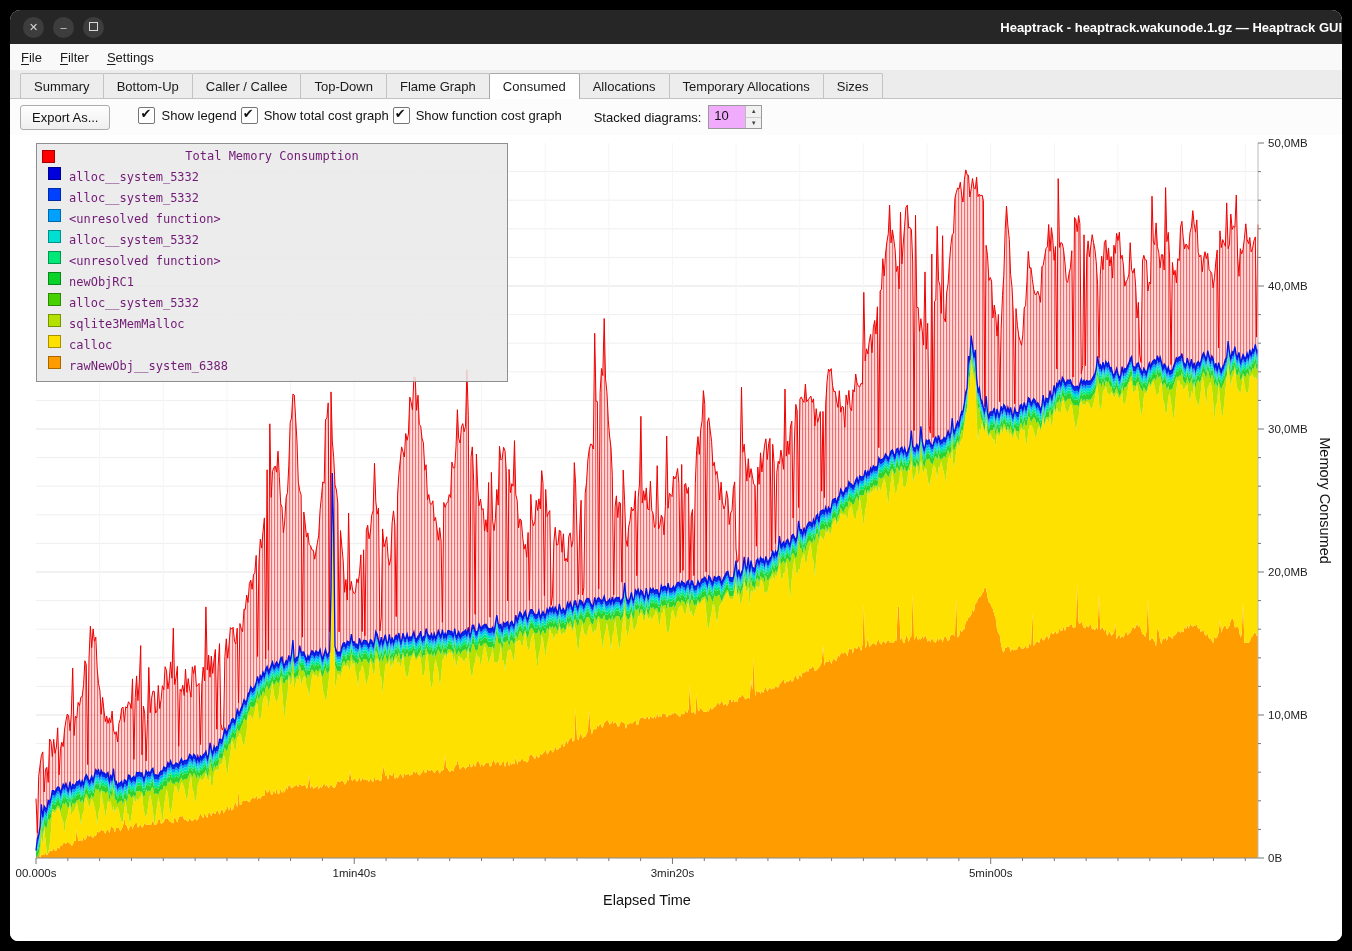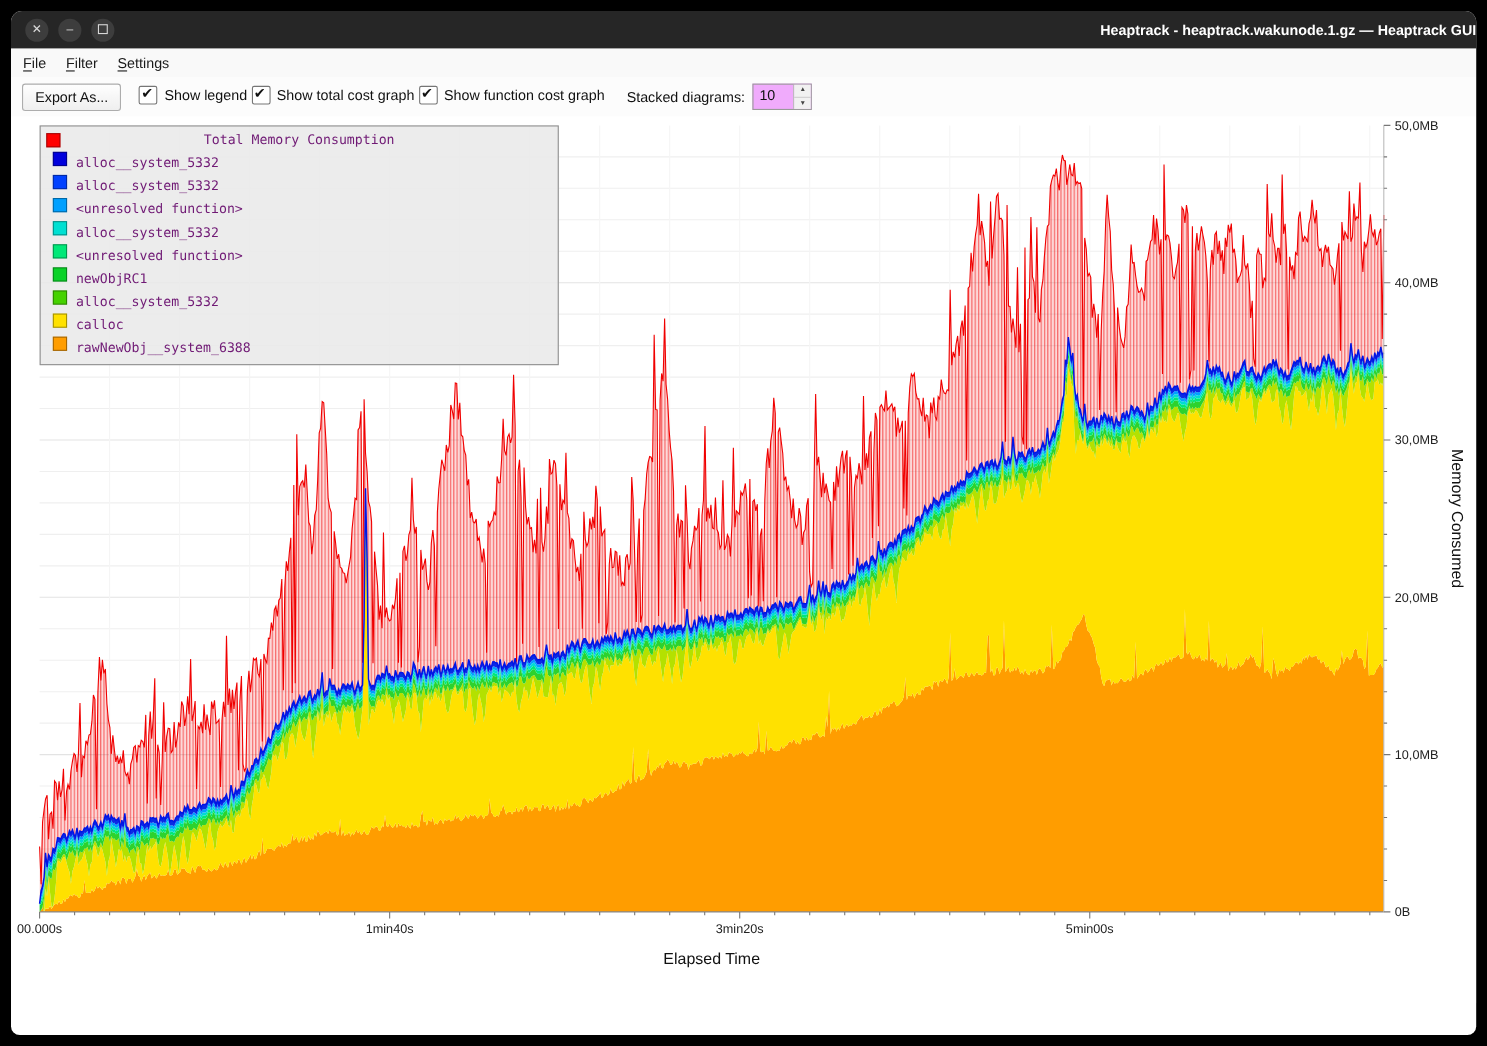--- a/index.html
+++ b/index.html
@@ -19,21 +19,21 @@
   .menu-item{padding:3px 9px;border-radius:3px;}
   .menu-item u{text-decoration:underline;text-underline-offset:2px;}
   
   .tabbar{height:29px;background:#ececec;border-bottom:1px solid #c3c3c3;display:flex;
     align-items:flex-end;padding-left:10px;font-size:13px;color:#1a1a1a;box-sizing:border-box;}
   .tab{background:#ededed;border:1px solid #c3c3c3;border-bottom:none;padding:5px 13px 4px;
     margin-right:-1px;border-radius:2px 2px 0 0;white-space:nowrap;}
   .tab.active{background:#fff;border-color:#a8a8a8;position:relative;margin-bottom:-1px;
     padding-bottom:5px;z-index:2;}
   
-  .toolbar{height:36px;background:#fcfcfc;display:flex;align-items:center;gap:16px;
+  .toolbar{height:36px;background:#fcfcfc;display:flex;align-items:center;gap:28px;
     padding-left:10px;font-size:13px;color:#111;}
   .btn{font-size:13px;padding:4px 11px;border:1px solid #adadad;border-radius:3px;
     background:linear-gradient(#fefefe,#efefef);color:#111;font-family:"Liberation Sans",sans-serif;}
   .cb{display:inline-flex;align-items:center;gap:6px;}
   .cb-box{width:15px;height:15px;border:1px solid #767676;border-radius:2px;background:#fff;
     position:relative;display:inline-block;}
   .cb-box.checked::after{content:"\2714";position:absolute;left:1px;top:-2px;font-size:13px;color:#111;}
   .stacked{display:inline-flex;align-items:center;gap:7px;}
   .spin{display:inline-flex;border:1px solid #9a9a9a;background:#f0abfc;height:22px;align-items:stretch;}
   .spin-val{width:26px;padding:2px 5px 0;font-size:13px;}
@@ -65,20 +65,31 @@
     </div>
     <div class="tb-title">Heaptrack - heaptrack.wakunode.1.gz — Heaptrack GUI</div>
   </div>
 
   <div class="menubar" id="menubar">
       <span class="menu-item"><u>F</u>ile</span>
       <span class="menu-item"><u>F</u>ilter</span>
       <span class="menu-item"><u>S</u>ettings</span>
     </div>
 
+  <div class="tabbar" id="tabbar">
+      <span class="tab">Summary</span>
+      <span class="tab">Bottom-Up</span>
+      <span class="tab">Caller / Callee</span>
+      <span class="tab">Top-Down</span>
+      <span class="tab">Flame Graph</span>
+      <span class="tab active">Consumed</span>
+      <span class="tab">Allocations</span>
+      <span class="tab">Temporary Allocations</span>
+      <span class="tab">Sizes</span>
+    </div>
 
   <div class="toolbar">
     <button class="btn">Export As...</button>
     <span id="checkboxes"><span class="cb" style="margin-right: 4px;">
           <span class="cb-box checked"></span>
           <span>Show legend</span>
         </span><span class="cb" style="margin-right: 4px; text-align: center;">
           <span class="cb-box checked"></span>
           <span>Show total cost graph</span>
         </span><span class="cb" style="margin-right: 4px;">
@@ -263,20 +274,24 @@
         </div>
         <div class="lg-row">
           <span class="sw" style="background: rgb(10, 210, 40);"></span>
           <span>newObjRC1</span>
         </div>
         <div class="lg-row">
           <span class="sw" style="background: rgb(70, 210, 0);"></span>
           <span>alloc__system_5332</span>
         </div>
         <div class="lg-row">
+          <span class="sw" style="background: rgb(180, 225, 0);"></span>
+          <span>sqlite3MemMalloc</span>
+        </div>
+        <div class="lg-row">
           <span class="sw" style="background: rgb(255, 225, 0);"></span>
           <span>calloc</span>
         </div>
         <div class="lg-row">
           <span class="sw" style="background: rgb(255, 157, 0);"></span>
           <span>rawNewObj__system_6388</span>
         </div>
       </div>
   </div>
 

